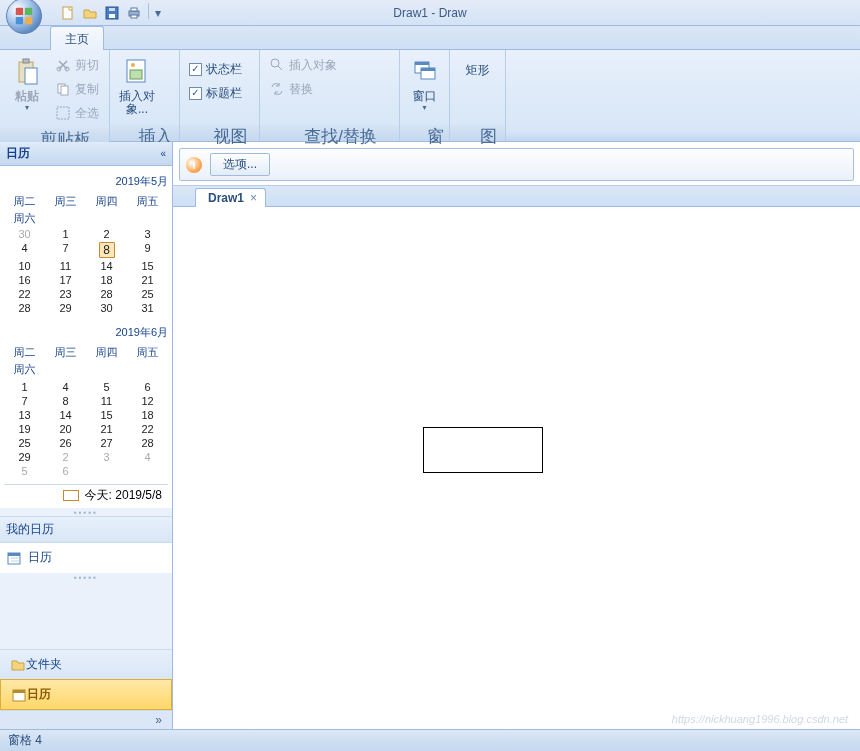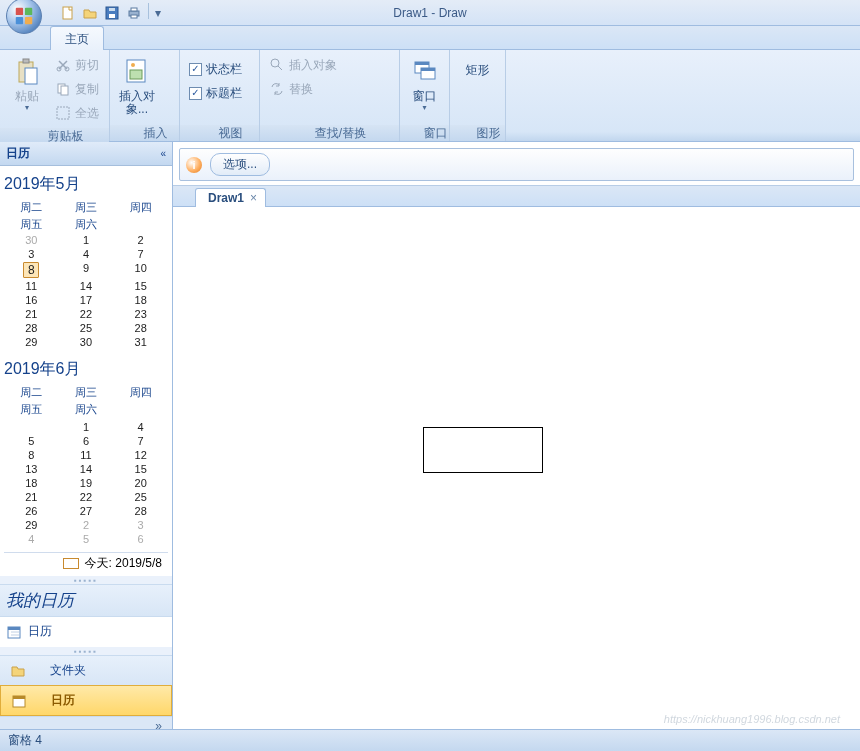--- a/index.html
+++ b/index.html
@@ -16,67 +16,67 @@
 .qat-drop { width:10px; display:flex; align-items:center; justify-content:center; color:#4a6b95;}
 
 
 .tabrow { height:24px; background:linear-gradient(#dbe7f6,#cde0f6); display:flex; align-items:flex-start; padding-left:50px; border-bottom:1px solid #9fbce0;}
 .tab { padding:4px 14px; background:linear-gradient(#f5f9fe,#e8f0fb); border:1px solid #9fbce0; border-bottom:none; border-radius:3px 3px 0 0; color:#2b4f7e; margin-bottom:-1px;}
 
 
 .ribbon { height:92px; background:linear-gradient(#e8f0fb,#d7e6f7 90%,#c1d6ee); display:flex; border-bottom:1px solid #9fbce0;}
 .group { border-right:1px solid #b8cde6; display:flex; flex-direction:column; }
 .group-body { flex:1; display:flex; padding:2px 4px; align-items:stretch;}
-.group-label { height:16px; text-align:center; color:#4a6b95; font-size:12px; background:linear-gradient(#d6e4f4,#c4d8ef);padding-left:22px;}
+.group-label { height:16px; text-align:center; color:#4a6b95; font-size:17px; background:linear-gradient(#d6e4f4,#c4d8ef);padding-left:22px;}
 .big-btn { width:46px; display:flex; flex-direction:column; align-items:center; justify-content:flex-start; padding-top:4px; gap:2px;}
 .big-btn .ico { width:32px; height:32px; display:flex; align-items:center; justify-content:center;}
 .big-btn .lbl { font-size:12px; color:#2b4f7e; text-align:center; line-height:13px;}
-.big-btn.disabled .lbl { color:#9aa8ba;}
+.big-btn.disabled .lbl { color:#9aa8ba;font-weight:bold;}
 .small-col { display:flex; flex-direction:column; justify-content:flex-start; padding:2px 2px; gap:2px;}
 .small-item { display:flex; align-items:center; gap:4px; height:22px; padding:0 3px; color:#2b4f7e;}
 .small-item.disabled { color:#9aa8ba;}
 .chk { width:13px; height:13px; border:1px solid #6e8cb0; background:#fff; display:flex; align-items:center; justify-content:center; color:#2b5a9e; font-size:10px; line-height:10px;}
 .drop-arrow { font-size:8px; color:#4a6b95; margin-top:-2px;}
 
 
 .main { flex:1; display:flex; min-height:0;}
 .sidebar { width:173px; background:#1d4ed8; border-right:1px solid #9fbce0; display:flex; flex-direction:column;}
 .side-head { background:linear-gradient(#e0ebf9,#c3d8f0); border-bottom:1px solid #a5bedc; padding:3px 6px; color:#15428b; font-weight:bold; font-size:13px; display:flex; justify-content:space-between; align-items:center;}
 .cal-area { background:#fff; flex:0 0 auto; padding:6px 4px 2px; }
 .month { margin-bottom:6px;}
-.month-hd { text-align:left; color:#15428b; font-size:16px; padding:2px 0 4px;}
-.grid { display:grid; grid-template-columns: repeat(3, 1fr); }
+.month-hd { text-align:right; color:#15428b; font-size:11px; padding:2px 0 4px;}
+.grid { display:grid; grid-template-columns: repeat(4, 1fr); }
 .dow { text-align:center; color:#15428b; font-size:11px; padding:1px 0;}
 .day { text-align:center; padding:1px 0; font-size:11px; color:#222;}
 .day.other { color:#aaa;}
 .day.today span{ display:inline-block; min-width:16px; border:1px solid #c88a2f; background:#fde6b8; border-radius:1px; padding:0 2px;}
 .today-line { display:flex; justify-content:flex-end; align-items:center; gap:6px; padding:2px 6px; font-size:11px; border-top:1px solid #d0dced;}
 .today-box { width:16px; height:11px; border:1px solid #c88a2f;}
 .side-grip { height:8px; background:#eaf1fb; display:flex; align-items:center; justify-content:center; color:#9ab2cf; font-size:8px; letter-spacing:2px;}
-.side-section-hd { background:linear-gradient(#e7f0fb,#d8e6f6); border-top:1px solid #c9dbef; border-bottom:1px solid #c9dbef; padding:4px 6px; color:#15428b; font-size:17px;font-style:italic;}
+.side-section-hd { background:linear-gradient(#e7f0fb,#d8e6f6); border-top:1px solid #c9dbef; border-bottom:1px solid #c9dbef; padding:4px 6px; color:#15428b; font-size:12px;}
 .side-list { background:#fff; padding:4px 6px; flex:0 0 auto; min-height:30px;}
 .side-list-item { display:flex; align-items:center; gap:6px; color:#15428b; padding:2px 0;}
 .spacer-flex { flex:1; background:#eaf1fb;}
-.nav-btn { display:flex; align-items:center; gap:24px; padding:6px 10px; border-top:1px solid #c9dbef; background:linear-gradient(#e7f0fb,#d8e6f6); color:#15428b;}
+.nav-btn { display:flex; align-items:center; gap:0; padding:6px 10px; border-top:1px solid #c9dbef; background:linear-gradient(#e7f0fb,#d8e6f6); color:#15428b;}
 .nav-btn.active { background:linear-gradient(#ffe9a8,#ffd76a); border:1px solid #e0ad3b; color:#8b5a00; font-weight:bold;}
 .nav-collapse { text-align:right; padding:2px 10px; background:#dbe7f6; border-top:1px solid #c9dbef; color:#4a6b95;}
 
 
 .content { flex:1; display:flex; flex-direction:column; min-width:0;}
 .msgbar { margin:6px 6px 4px; border:1px solid #a8c0de; background:linear-gradient(#fefefe,#eaf1fb); display:flex; align-items:center; padding:4px 6px; gap:8px; border-radius:2px;}
 .msgbar .info-ico { width:16px; height:16px; border-radius:50%; background:radial-gradient(circle at 35% 35%,#fff,#ffb062 55%,#e07a1f); display:flex; align-items:center; justify-content:center; color:#fff; font-weight:bold; font-size:11px;}
 .msgbar .txt { flex:1; color:#2b4f7e;}
-.msgbar button { border:1px solid #9fbce0; background:linear-gradient(#fefefe,#e2ecf8); padding:2px 12px; color:#2b4f7e; border-radius:10px;}
+.msgbar button { border:1px solid #9fbce0; background:linear-gradient(#fefefe,#e2ecf8); padding:2px 12px; color:#2b4f7e; border-radius:2px;}
 .doc-tabs { height:22px; background:linear-gradient(#dbe7f6,#cde0f6); border-top:1px solid #b8cde6; border-bottom:1px solid #9fbce0; display:flex; align-items:flex-end; padding-left:22px;}
 .doc-tab { display:flex; align-items:center; gap:6px; background:#fff; border:1px solid #9fbce0; border-bottom:none; padding:2px 8px 2px 12px; border-radius:3px 3px 0 0; font-weight:bold; color:#2b4f7e; margin-bottom:-1px;}
 .doc-tab .x { color:#6b88aa; font-weight:normal; cursor:pointer;}
 .canvas { flex:1; background:#fff; position:relative; border-top:none;}
 .rect-shape { position:absolute; left:250px; top:220px; width:120px; height:46px; border:1px solid #000;}
 .statusbar { height:22px; background:linear-gradient(#dbe7f6,#c4d8ef); border-top:1px solid #9fbce0; padding:2px 8px; color:#2b4f7e; display:flex; align-items:center;}
-.watermark { position:absolute; right:20px; bottom:4px; color:rgba(120,140,160,0.35); font-size:11px; font-style:italic;}
+.watermark { position:absolute; right:12px; bottom:4px; color:rgba(120,140,160,0.35); font-size:11px; font-style:italic;}
 
 .icon16 { width:16px; height:16px; display:block;}
 </style>
 </head>
 <body>
 
 <div class="titlebar">
   <div class="app-orb">
     <svg viewBox="0 0 24 24">
         <rect x="3" y="3" width="8" height="8" fill="#d9534f" rx="1"></rect>

